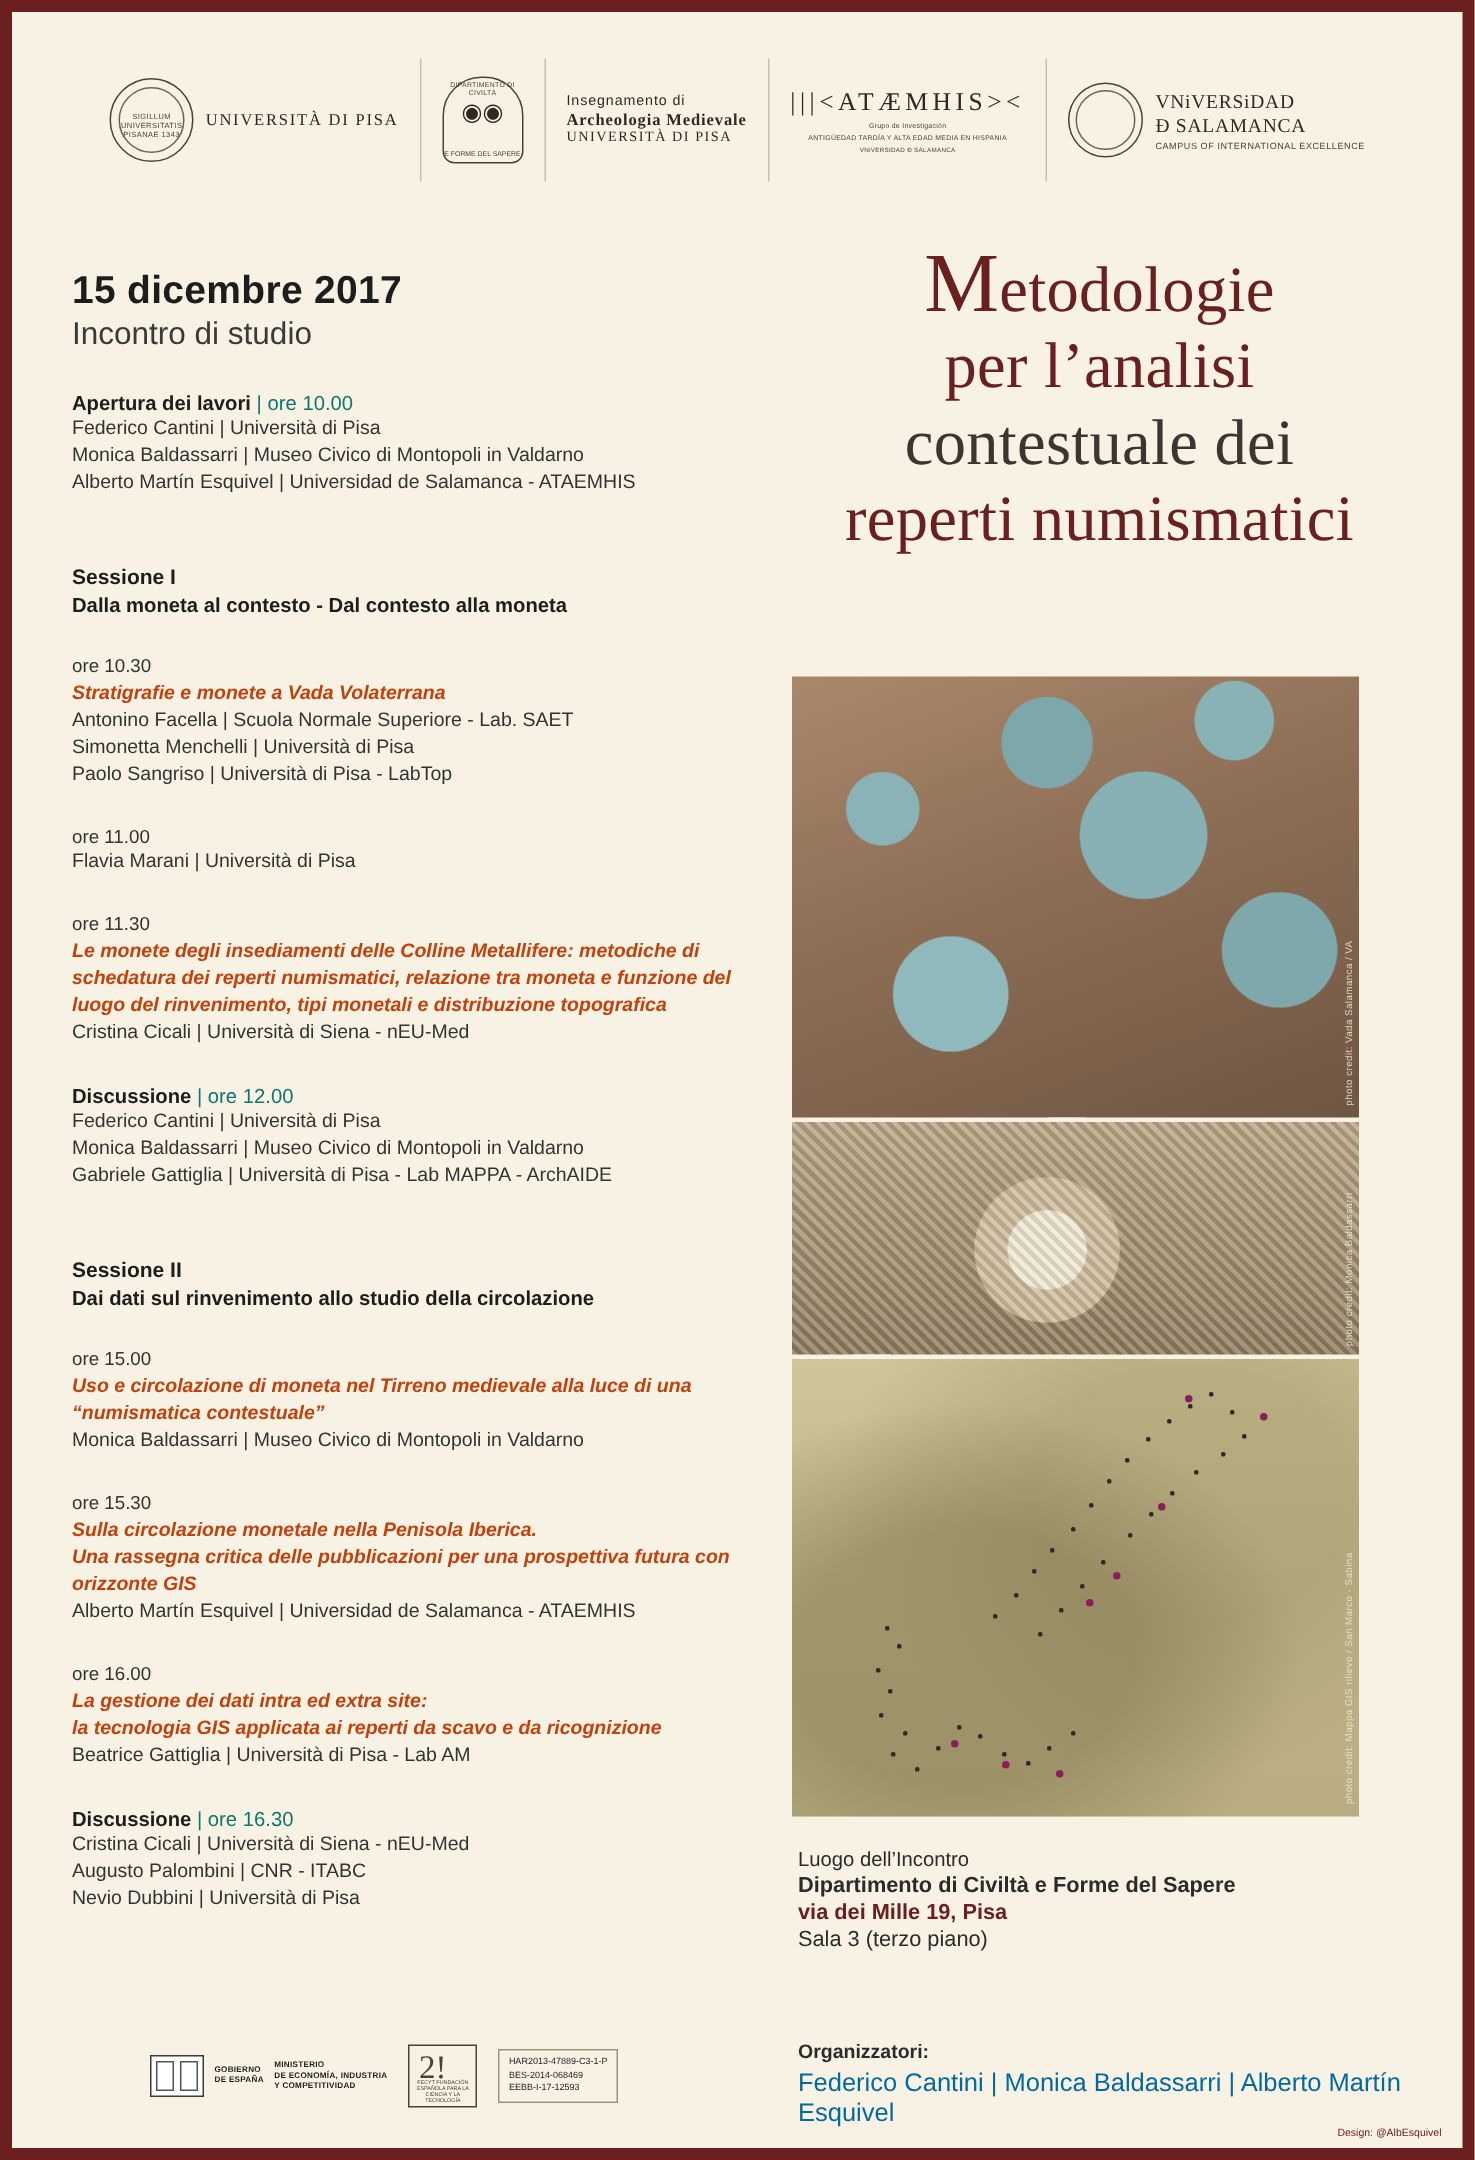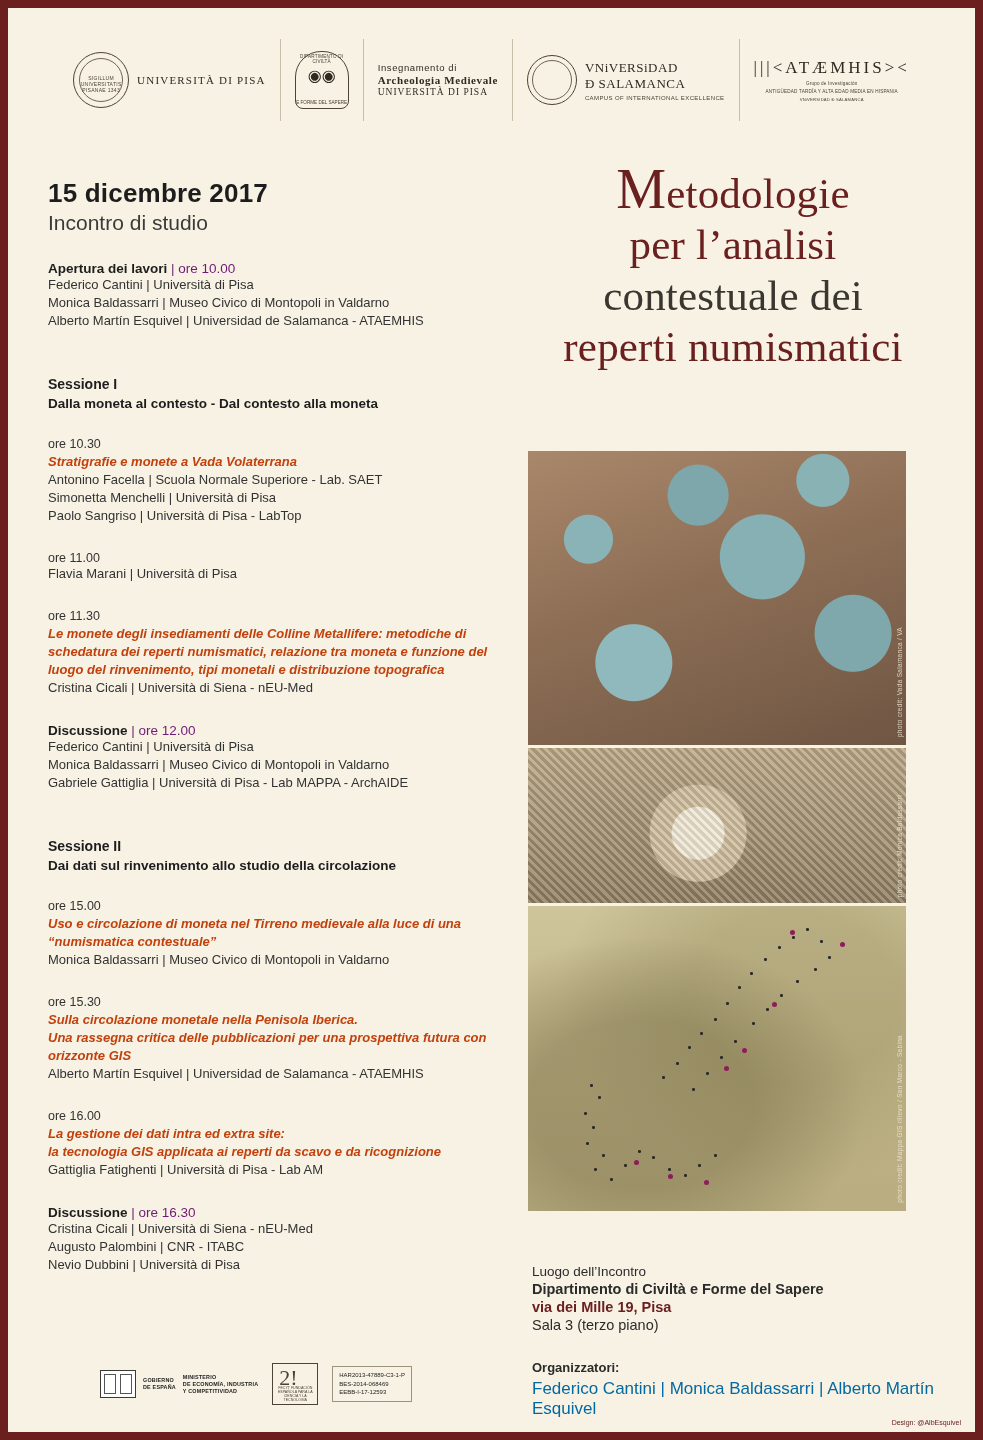--- a/index.html
+++ b/index.html
@@ -74,21 +74,21 @@
     text-align:left;color:#2b2b2b;
   }
   .date{
     font-size:26px;font-weight:bold;color:#1d1d1d;letter-spacing:.2px;
   }
   .subtitle{
     font-size:21px;color:#3a3a3a;margin-top:2px;
   }
   .block{margin-top:26px;}
   .lead{font-size:13.5px;font-weight:bold;color:#1d1d1d;}
-  .lead .time{font-weight:normal;color:#701a75;}
+  .lead .time{font-weight:normal;color:#0f766e;}
   .person{font-size:13px;color:#333;line-height:18px;}
   .sess-h{font-size:14px;font-weight:bold;color:#1d1d1d;}
   .sess-s{font-size:13.5px;font-weight:bold;color:#1d1d1d;margin-top:4px;}
   .time-only{font-size:12.5px;color:#333;}
   .talk{font-size:13px;font-style:italic;font-weight:bold;color:#c2410c;line-height:18px;margin-top:2px;}
   .pad-sess{margin-top:46px;}
 
   
   .right{position:absolute;left:520px;top:160px;width:410px;text-align:center;}
   .bigtitle{
@@ -127,21 +127,21 @@
   .dots i{position:absolute;width:5px;height:5px;background:#8e1b5b;border-radius:50%;}
   .credit{
     position:absolute;writing-mode:vertical-rl;transform:rotate(180deg);
     font-size:6.5px;color:#efe7d4;opacity:.85;letter-spacing:.3px;
   }
   .arrow-down{
     position:absolute;width:0;height:0;
     border-left:13px solid transparent;border-right:13px solid transparent;
     border-top:15px solid #f7f2e4;
   }
-  .venue{position:absolute;left:524px;top:1224px;width:420px;color:#2b2b2b;margin-top:32px;}
+  .venue{position:absolute;left:524px;top:1224px;width:420px;color:#2b2b2b;}
   .venue .v1{font-size:13.5px;}
   .venue .v2{font-size:14.5px;font-weight:bold;margin-top:2px;}
   .venue .v3{font-size:14.5px;font-weight:bold;color:#6b2020;margin-top:2px;}
   .venue .v4{font-size:14.5px;font-weight:bold;margin-top:2px;}
   .venue .v4 span{font-weight:normal;}
 
   
   .foot-logos{position:absolute;left:92px;top:1355px;display:flex;align-items:center;gap:14px;}
   .es-logo{display:flex;align-items:center;gap:7px;}
   .es-crest{width:34px;height:26px;border:1px solid #3a3a3a;background:#fff;position:relative;}
@@ -181,37 +181,37 @@
 
     <div class="logo-cell">
       <div class="logo-txt">
         <div class="l1">Insegnamento di</div>
         <div class="l2">Archeologia Medievale</div>
         <div class="l3">UNIVERSITÀ DI PISA</div>
       </div>
     </div>
 
     <div class="logo-cell">
+      <div class="atae">
+        <div class="a1">|||&lt;ATÆMHIS&gt;&lt;</div>
+        <div class="a2">Grupo de Investigación</div>
+        <div class="a2">ANTIGÜEDAD TARDÍA Y ALTA EDAD MEDIA EN HISPANIA</div>
+        <div class="a3">VNiVERSIDAD Ð SALAMANCA</div>
+      </div>
+    </div>
+
+    <div class="logo-cell">
       <div class="sal-seal"></div>
       <div class="sal-txt">
         <div class="s1">VNiVERSiDAD</div>
         <div class="s1">Ð SALAMANCA</div>
         <div class="s2">CAMPUS OF INTERNATIONAL EXCELLENCE</div>
       </div>
     </div>
 
-    <div class="logo-cell">
-      <div class="atae">
-        <div class="a1">|||&lt;ATÆMHIS&gt;&lt;</div>
-        <div class="a2">Grupo de Investigación</div>
-        <div class="a2">ANTIGÜEDAD TARDÍA Y ALTA EDAD MEDIA EN HISPANIA</div>
-        <div class="a3">VNiVERSIDAD Ð SALAMANCA</div>
-      </div>
-    </div>
-
   </div>
 
   <div class="left">
 
     <div class="date">15 dicembre 2017</div>
     <div class="subtitle">Incontro di studio</div>
 
     <div class="block">
       <div class="lead">
         <span>Apertura dei lavori</span>
@@ -271,21 +271,21 @@
       <div class="time-only">ore 15.30</div>
       <div class="talk" style="white-space:pre-line">Sulla circolazione monetale nella Penisola Iberica.
 Una rassegna critica delle pubblicazioni per una prospettiva futura con orizzonte GIS</div>
       <div class="person">Alberto Martín Esquivel | Universidad de Salamanca - ATAEMHIS</div>
     </div>
 
     <div class="block">
       <div class="time-only">ore 16.00</div>
       <div class="talk" style="white-space:pre-line">La gestione dei dati intra ed extra site:
 la tecnologia GIS applicata ai reperti da scavo e da ricognizione</div>
-      <div class="person">Gattiglia Fatighenti | Università di Pisa - Lab AM</div>
+      <div class="person">Beatrice Gattiglia | Università di Pisa - Lab AM</div>
     </div>
 
     <div class="block">
       <div class="lead">
         <span>Discussione</span>
         <span class="time"> | <span>ore 16.30</span></span>
       </div>
       <div class="person">Cristina Cicali | Università di Siena - nEU-Med</div>
       <div class="person">Augusto Palombini | CNR - ITABC</div>
       <div class="person">Nevio Dubbini | Università di Pisa</div>

